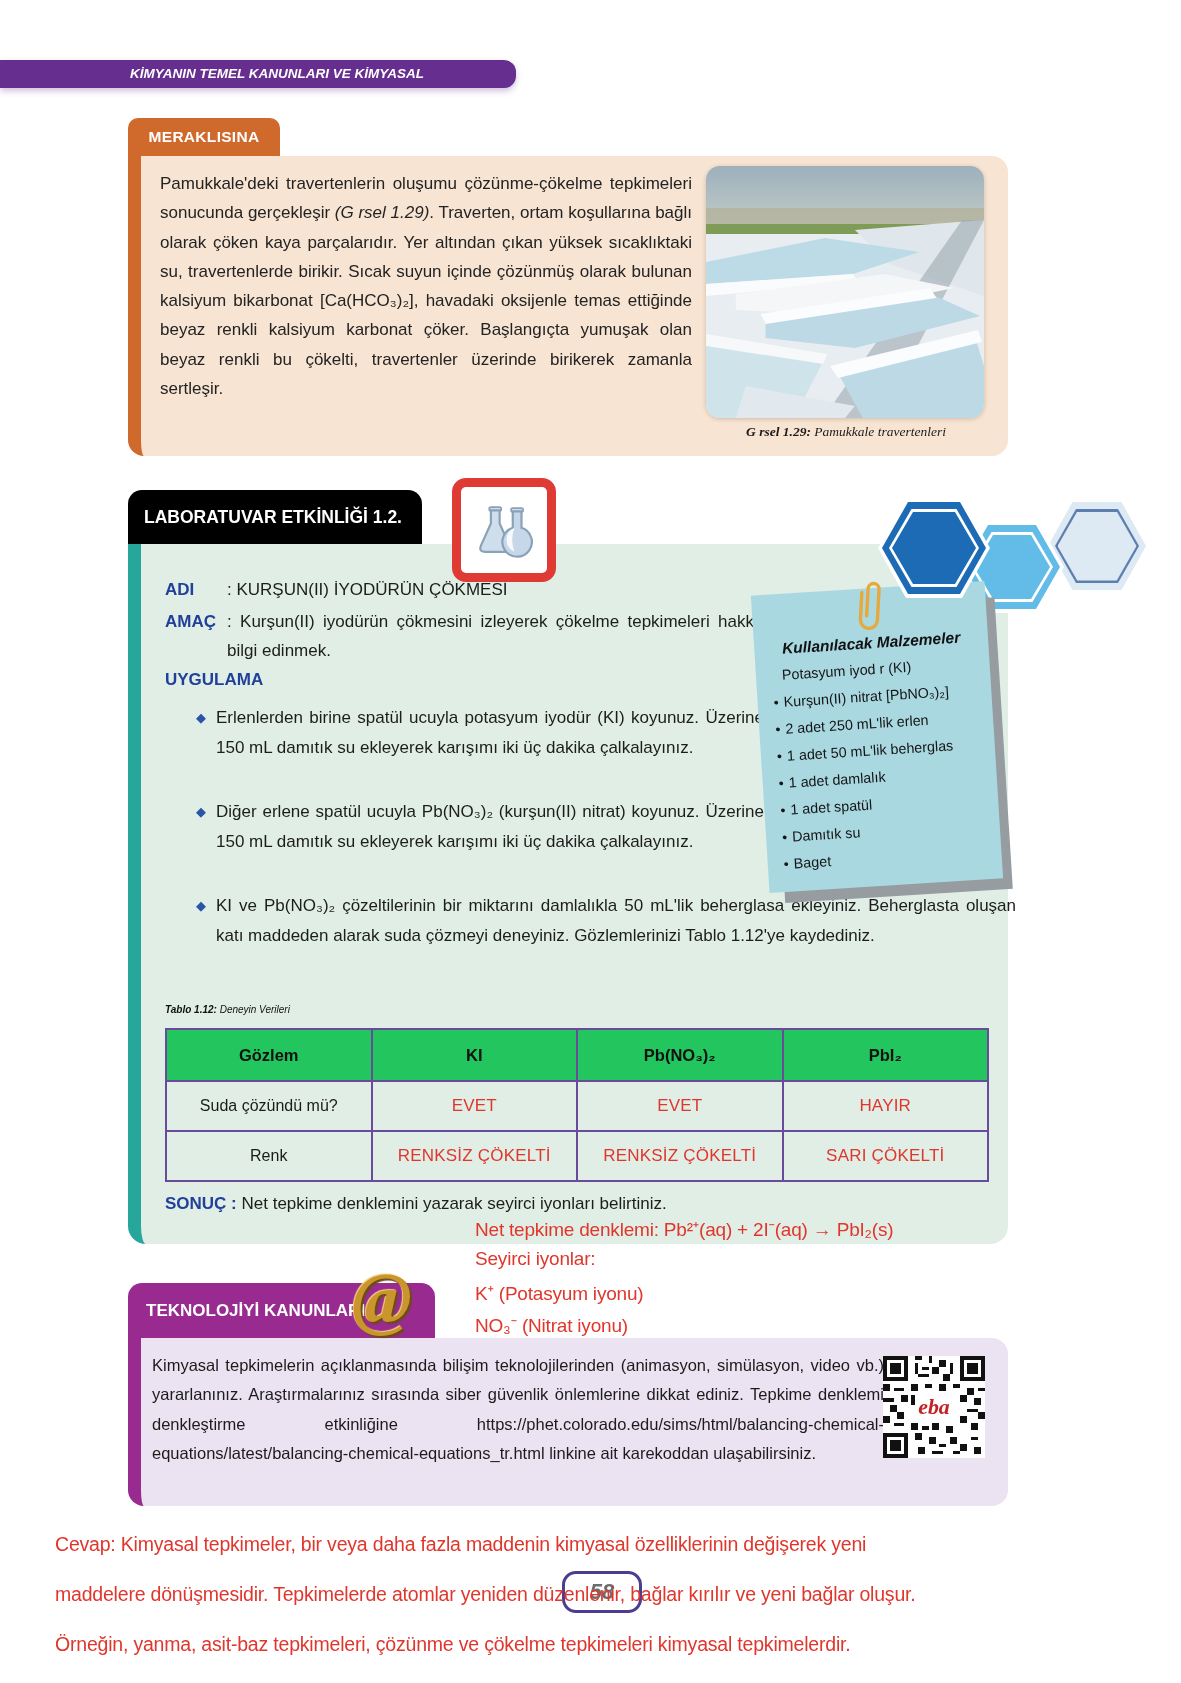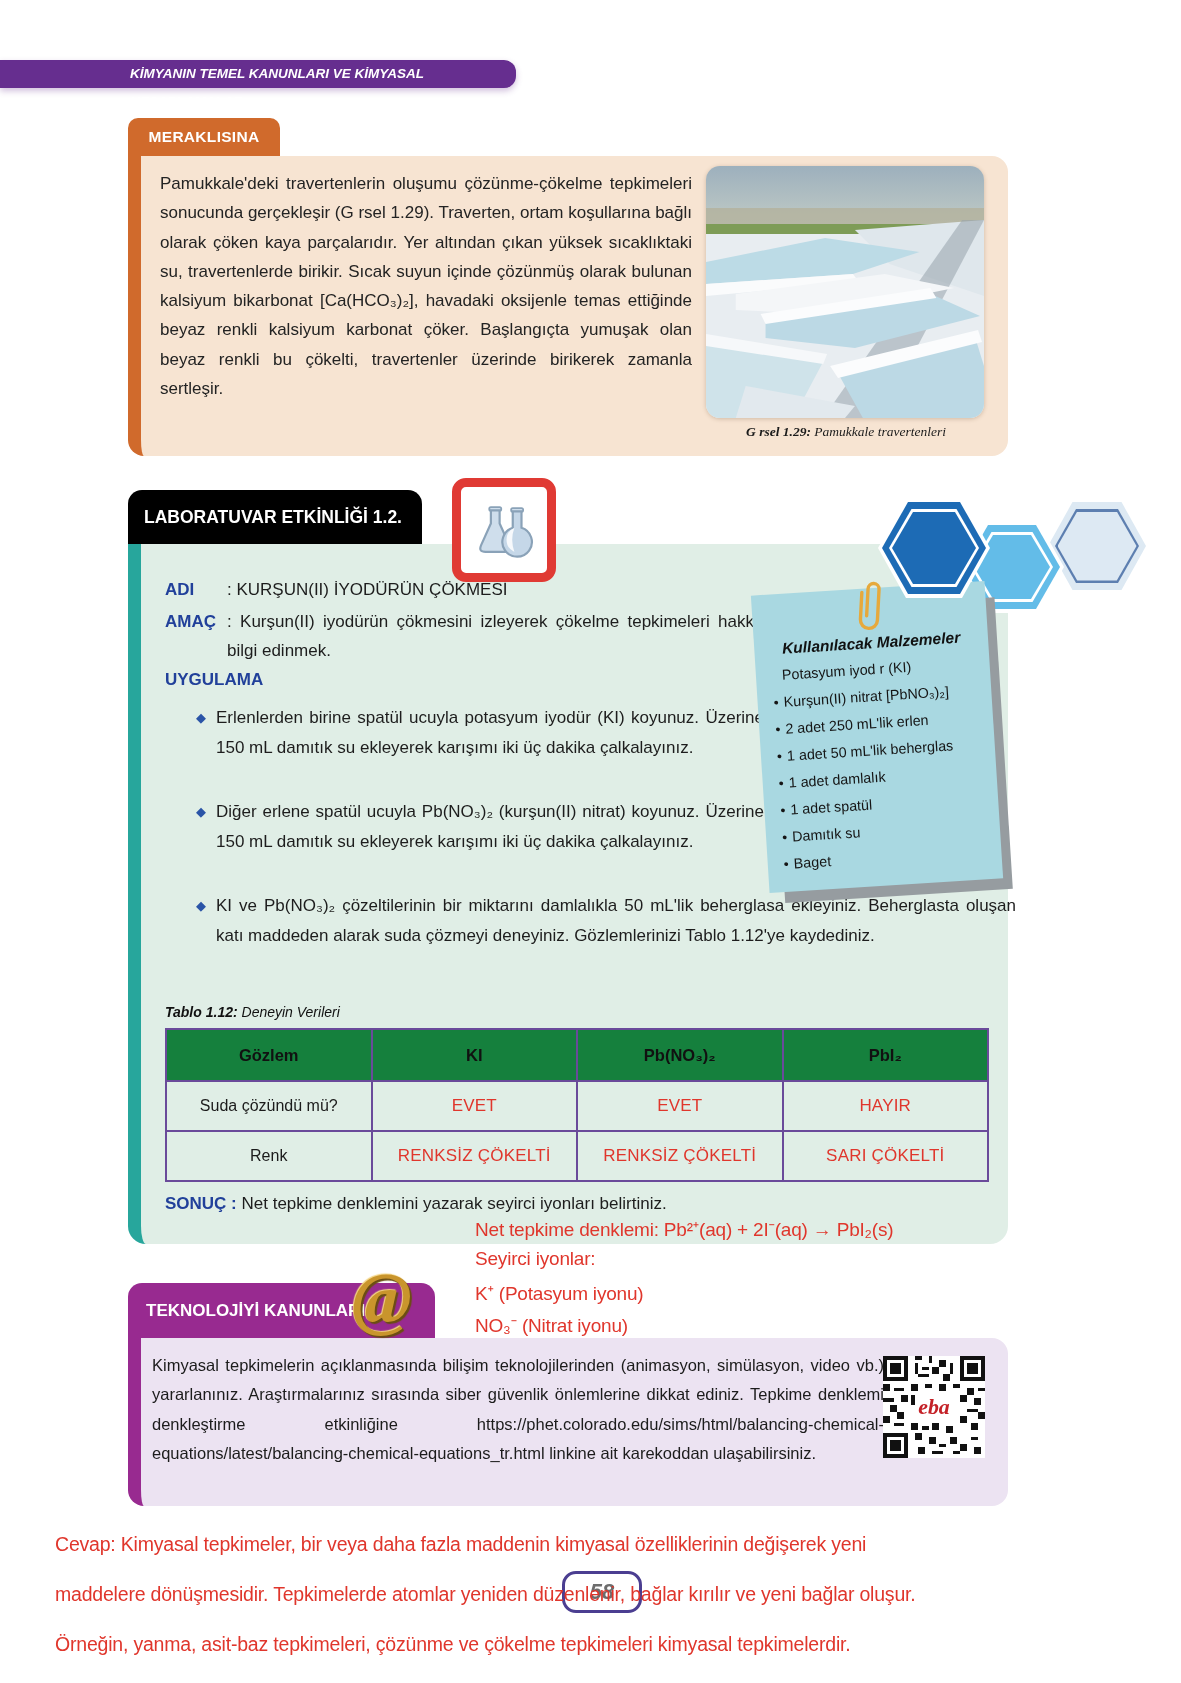--- a/index.html
+++ b/index.html
@@ -24,21 +24,21 @@
     display:flex;align-items:center;justify-content:center;letter-spacing:.3px;
   }
   #mer-body{
     left:128px;top:156px;width:880px;height:300px;background:#f7e4d2;
     border-left:13px solid #d06a2c;border-radius:0 16px 16px 16px;
   }
   #mer-text{
     left:160px;top:169px;width:532px;font-size:17px;line-height:29.3px;
     text-align:justify;color:#232323;
   }
-  #mer-text .ref{margin-top:36px;}
+  #mer-text .ref{font-style:italic;margin-top:36px;}
   #mer-image{
     left:706px;top:166px;width:278px;height:252px;border-radius:14px;overflow:hidden;
     box-shadow:0 1px 4px rgba(90,60,30,.25);
   }
   #mer-caption{
     left:698px;top:424px;width:296px;text-align:center;font-size:13.5px;
     font-style:italic;color:#1b1b1b;font-family:Liberation Serif, serif;
   }
   #mer-caption .cap-label{font-weight:bold;}
 
@@ -87,25 +87,25 @@
     box-shadow:12px 14px 0 -3px #969ca0;
   }
   #note-title{margin:46px 10px 4px 10px;text-align:center;font-weight:bold;
     font-style:italic;font-size:15.5px;color:#111;}
   .note-item{font-size:14.3px;color:#151515;line-height:27px;padding-left:16px;}
   .note-item .nb{margin-right:5px;}
   .note-item.first{padding-left:26px;}
   #paperclip{left:858px;top:576px;z-index:3;transform:rotate(3deg);}
 
   
-  #table-caption{left:165px;top:1004px;font-size:14px;font-style:italic;color:#111;}
+  #table-caption{left:165px;top:1004px;font-size:10px;font-style:italic;color:#111;}
   #table-caption .cap-label{font-weight:bold;}
   #data-table{left:165px;top:1028px;width:824px;border-collapse:collapse;}
   #data-table th,#data-table td{border:2px solid #6a4a9a;text-align:center;}
-  #data-table th{background:#15803d;font-size:16.5px;font-weight:bold;height:48px;color:#111;}
+  #data-table th{background:#22c55e;font-size:16.5px;font-weight:bold;height:48px;color:#111;}
   #data-table td{height:46px;font-size:16px;color:#1b1b1b;margin-left:26px;}
   #data-table td.red{color:#e0362c;font-size:17px;letter-spacing:.2px;}
   #data-table col{width:25%;}
 
   #row-sonuc{left:165px;top:1194px;font-size:17px;}
   #row-sonuc .lab-key2{color:#21409a;font-weight:bold;}
   #row-sonuc .lab-val2{color:#1d1d1d;}
 
   
   .answer-line{color:#e0362c;font-size:19px;letter-spacing:-.2px;z-index:4;}

